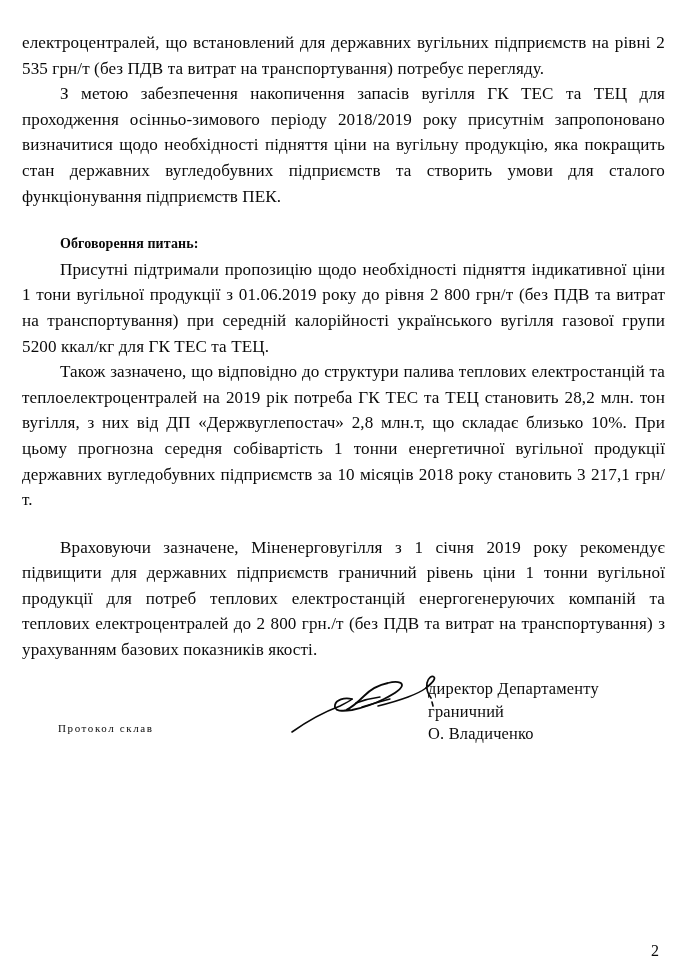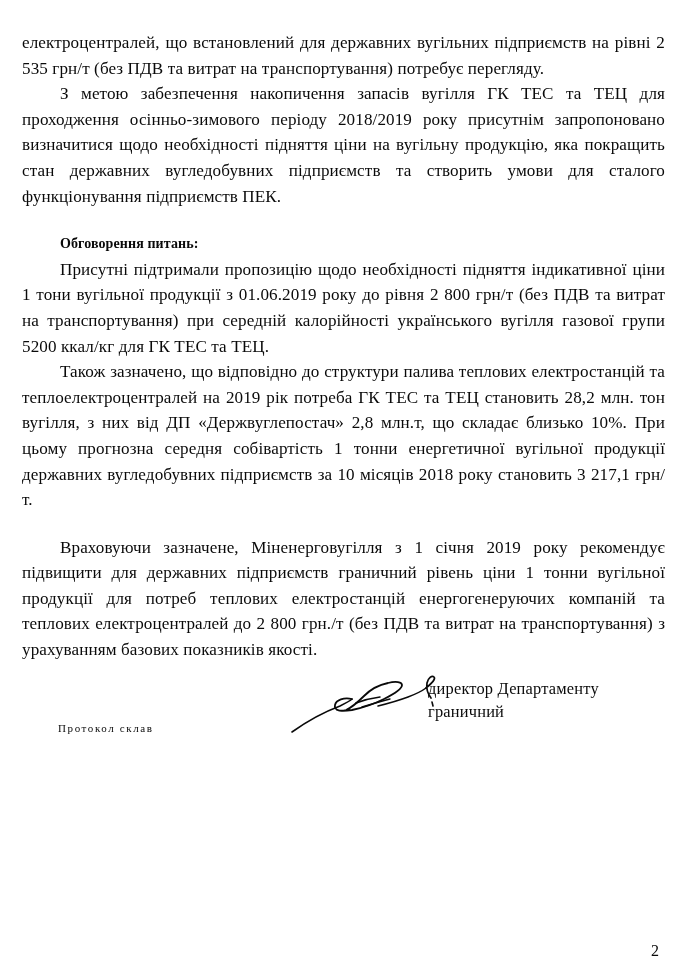--- a/index.html
+++ b/index.html
@@ -138,19 +138,20 @@
           <path d="M136,18 C142,13 146,9 144,7 C142,5 138,8 137,13
                    C136,19 138,24 141,28" stroke-width="1.7"></path>
           <path d="M142,32 L143,36" stroke-width="1.6"></path>
         </g>
       </svg>
     </div>
 
     <div class="sig-right">
       <div>директор Департаменту</div>
       <div>граничний</div>
+      <div>О. Владиченко</div>
     </div>
 
   </div>
 
   <div class="page-number">2</div>
 
 </div>
 
 </body></html>

